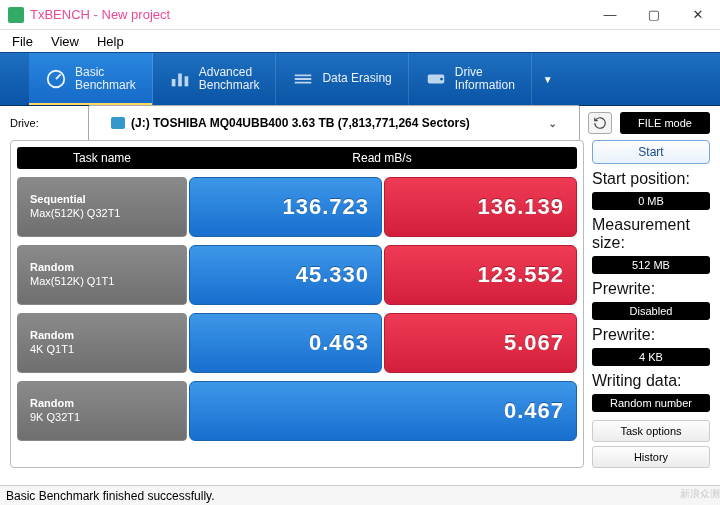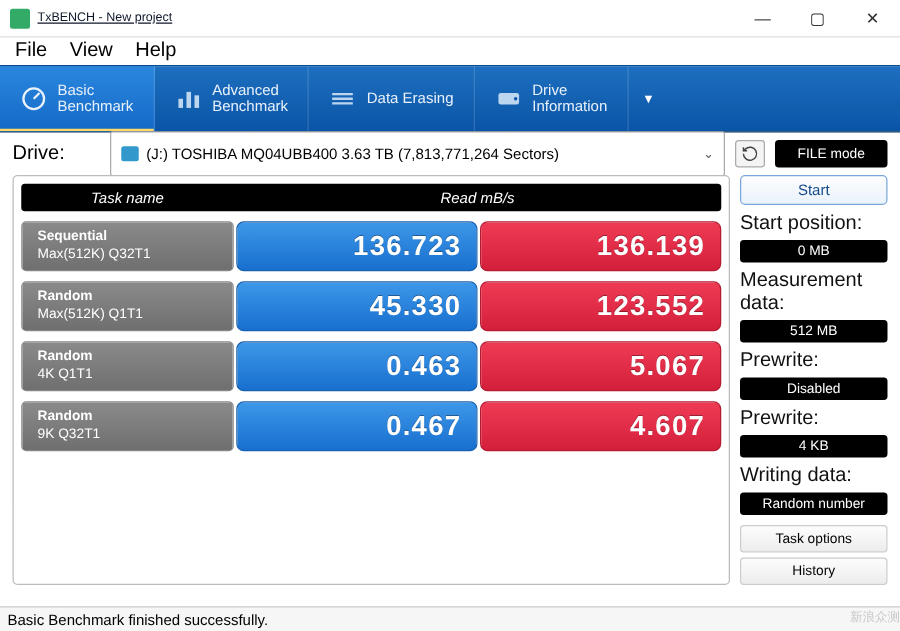--- a/index.html
+++ b/index.html
@@ -1,49 +1,49 @@
 <!DOCTYPE html>
 <html><head>
 <meta charset="utf-8">
 <style>
   * { box-sizing: border-box; margin: 0; padding: 0; font-family: "Segoe UI", Tahoma, sans-serif; }
   body { background: #fff; width: 720px; height: 505px; overflow: hidden; font-size: 12px; color: #000; }
 
   .titlebar { height: 30px; display: flex; align-items: center; padding-left: 8px; border-bottom: 1px solid #ddd; }
   .app-icon { width: 16px; height: 16px; background: #3a6; border-radius: 2px; margin-right: 6px; }
-  .title-text { flex: 1; font-size: 10px; color: #0f172a; text-decoration: underline; }
+  .title-text { flex: 1; font-size: 13px; color: #ec4899; }
   .win-controls { display: flex; }
   .win-btn { width: 44px; height: 30px; display: flex; align-items: center; justify-content: center; font-size: 13px; color: #333; }
 
   .menubar { height: 22px; display: flex; align-items: center; padding-left: 4px; gap: 2px; }
-  .menu-item { padding: 2px 8px; font-size: 16px; }
+  .menu-item { padding: 2px 8px; font-size: 13px; }
 
-  .tab-strip { height: 54px; background: linear-gradient(#1e6fbf,#0a54a6); display: flex; align-items: stretch; border-top: 1px solid #0a4b8f; border-bottom: 1px solid #06325f; }
+  .tab-strip { height: 54px; background: linear-gradient(#1e6fbf,#0a54a6); display: flex; align-items: stretch; border-top: 1px solid #0a4b8f; border-bottom: 1px solid #06325f; padding-left: 29px; }
   .tab { display: flex; align-items: center; gap: 8px; color: #e8f1fa; padding: 0 16px; border-right: 1px solid rgba(255,255,255,0.15); cursor: pointer; }
   .tab.active { background: linear-gradient(#2a87de,#1569c7); box-shadow: inset 0 -2px 0 #ffd966; }
   .tab .ticon { width: 22px; height: 22px; opacity: .9; }
   .tab .tlabel { line-height: 1.1; font-size: 12px; }
   .tab-dropdown { width: 32px; display:flex; align-items:center; justify-content:center; color:#fff; font-size:10px; }
 
   .drive-row { display:flex; align-items:center; height: 34px; padding: 0 10px; gap: 8px; }
-  .drive-label { width: 70px; font-size: 16px; }
-  .drive-select { flex: 1; height: 36px; border: 1px solid #aaa; border-radius: 2px; background:#fff; display:flex; align-items:center; padding:0 8px; gap:6px; }
+  .drive-label { width: 70px; font-size: 11px; }
+  .drive-select { flex: 1; height: 36px; border: 1px solid #aaa; border-radius: 2px; background:#fff; display:flex; align-items:center; padding:0 22px; gap:6px;font-weight:bold; }
   .drive-select .disk-icon { width:14px;height:12px;background:#39c;border-radius:2px; }
   .drive-select .sel-text { flex:1; font-size:12px; white-space:nowrap; overflow:hidden; text-overflow:ellipsis;}
   .drive-select .chev { color:#555; font-size:10px; }
   .refresh-btn { width:24px;height:22px; border:1px solid #aaa; border-radius:3px; display:flex;align-items:center;justify-content:center; background:#f4f4f4; }
   .file-mode { width:90px; height:22px; background:#000; color:#fff; border-radius:3px; display:flex;align-items:center;justify-content:center; font-size:11px;}
 
   .main { display:flex; padding: 0 10px 4px 10px; gap: 8px; }
   .results { flex:1; border:1px solid #bbb; border-radius:4px; padding:6px 6px 4px 6px; background:#fff; }
-  .results-header { display:flex; background:#000; color:#fff; height:22px; align-items:center; font-style:italic; font-size:12px; border-radius:3px; overflow:hidden; }
+  .results-header { display:flex; background:#000; color:#fff; height:22px; align-items:center; font-size:12px; border-radius:3px; overflow:hidden; }
   .col-task { width: 170px; text-align:center; }
   .col-val { flex:1; text-align:center; }
 
-  .result-row { display:flex; gap:2px; margin-top:8px; height:40px; }
+  .result-row { display:flex; gap:2px; margin-top:8px; height:60px; }
   .task-cell { width:170px; background:linear-gradient(#8a8a8a,#6f6f6f); border:1px solid #888; border-radius:4px; color:#fff; display:flex; flex-direction:column; justify-content:center; padding-left:12px; font-size:11px; line-height:1.25; }
   .task-line1 { font-weight:600; }
   .val-cell { flex:1; border-radius:6px; display:flex; align-items:center; justify-content:flex-end; padding-right:12px; color:#fff; font-weight:700; font-size:22px; font-family: Arial, sans-serif; letter-spacing:1px; text-shadow: 0 -1px 0 rgba(0,0,0,.35); }
   .read-cell { background:linear-gradient(#3d97e8,#186fcf); border:1px solid #1a62ad; }
   .write-cell { background:linear-gradient(#ef3b54,#d31f3b); border:1px solid #b51c33; }
 
   .sidebar { width:118px; display:flex; flex-direction:column; gap:4px; }
   .start-btn { height:24px; border:1px solid #7aa7d9; border-radius:4px; background:linear-gradient(#fdfdfd,#e9f2fb); color:#154a8a; display:flex;align-items:center;justify-content:center; font-size:12px;}
   .side-label { font-size:16px; color:#111; margin-top:2px; }
   .side-value { height:18px; background:#000; color:#fff; border-radius:3px; display:flex;align-items:center;justify-content:center; font-size:11px; }
@@ -155,31 +155,30 @@
       <div class="val-cell read-cell">0.463</div>
       <div class="val-cell write-cell">5.067</div>
     </div>
 
     <div class="result-row">
       <div class="task-cell">
         <div class="task-line1">Random</div>
         <div>9K Q32T1</div>
       </div>
       <div class="val-cell read-cell">0.467</div>
-      <div class="val-cell write-cell">4.607</div>
     </div>
   </div>
 
   <div class="sidebar">
     <div class="start-btn">Start</div>
 
     <div class="side-label">Start position:</div>
     <div class="side-value">0 MB</div>
 
-    <div class="side-label">Measurement data:</div>
+    <div class="side-label">Measurement size:</div>
     <div class="side-value">512 MB</div>
 
     <div class="side-label">Prewrite:</div>
     <div class="side-value">Disabled</div>
 
     <div class="side-label">Prewrite:</div>
     <div class="side-value">4 KB</div>
 
     <div class="side-label">Writing data:</div>
     <div class="side-value">Random number</div>

